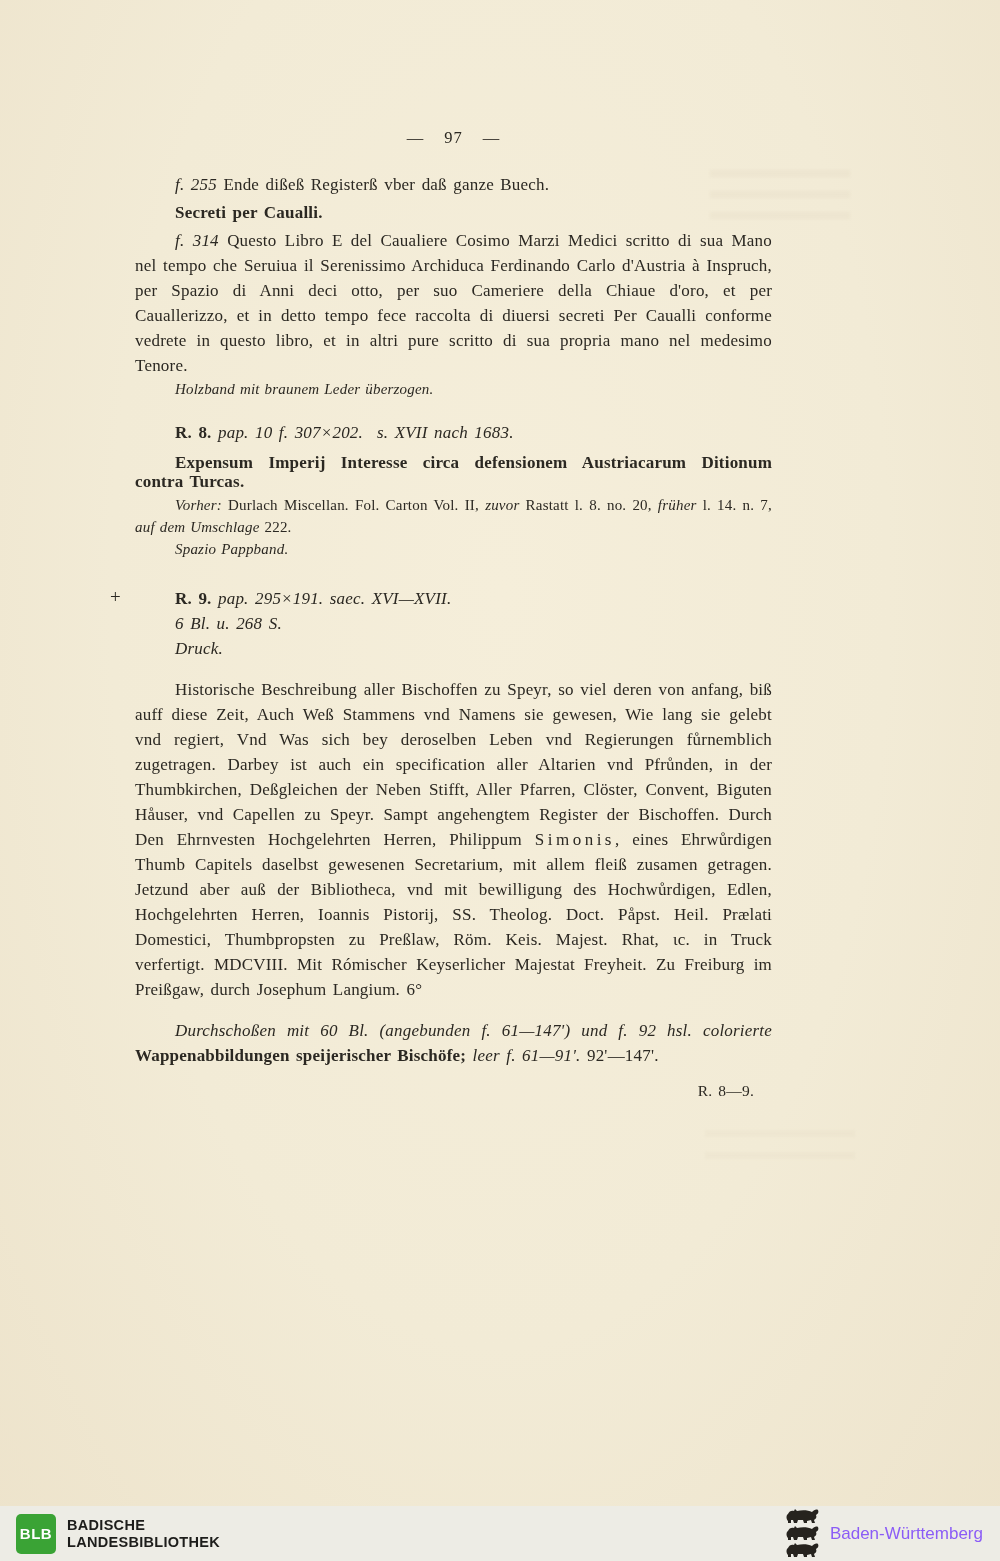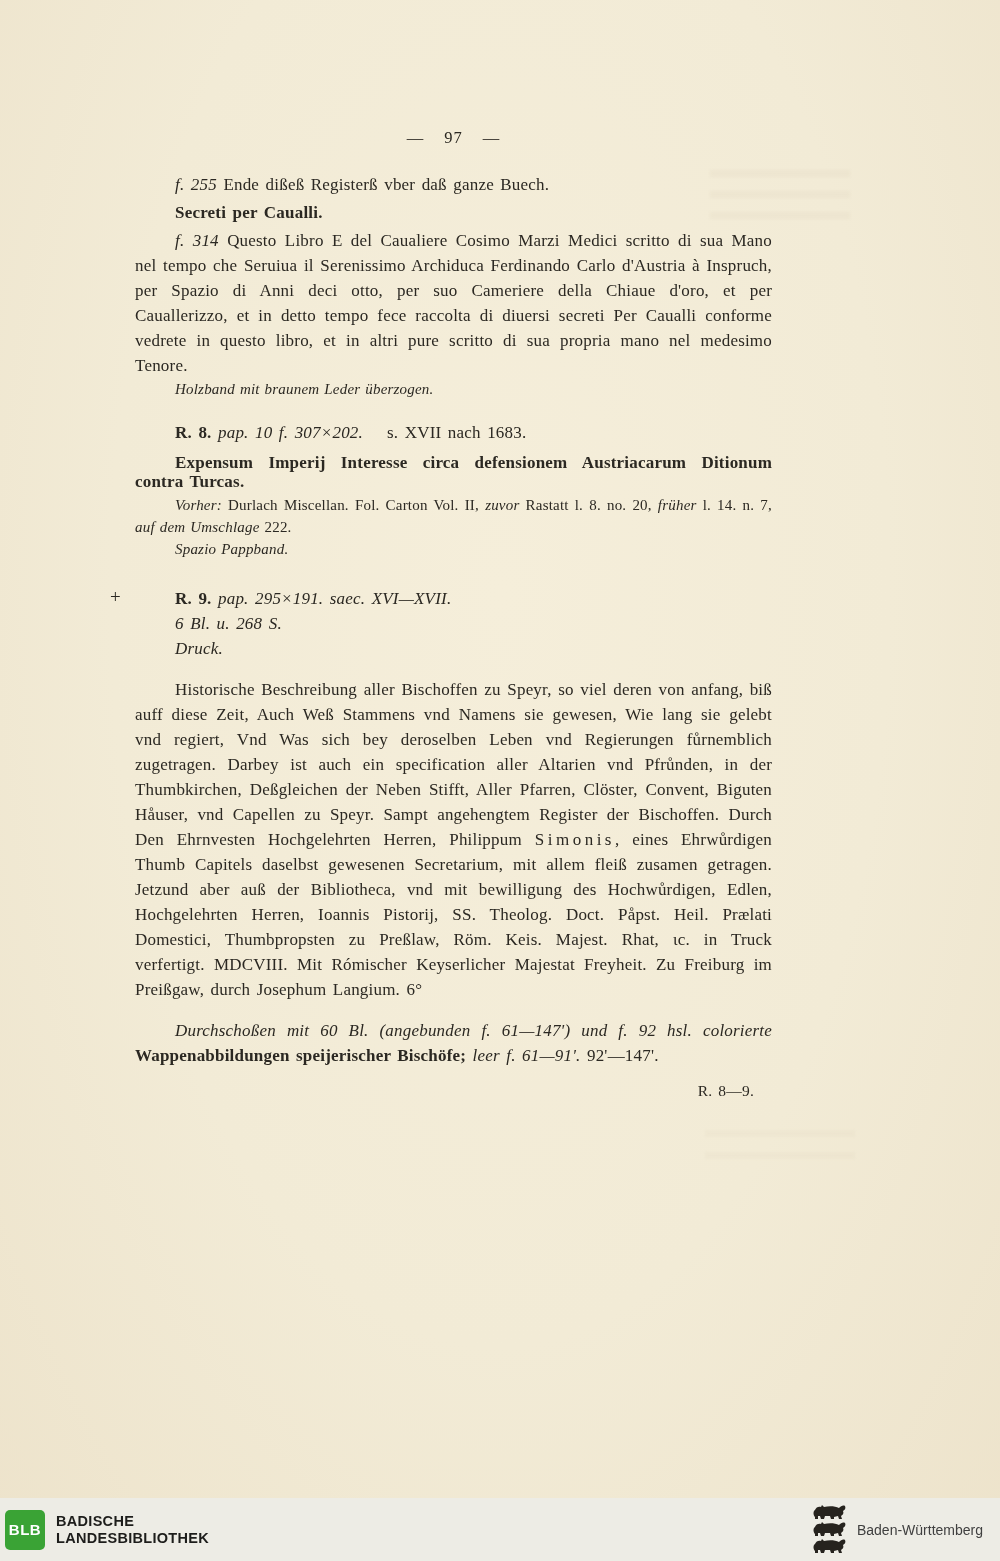--- a/index.html
+++ b/index.html
@@ -67,40 +67,40 @@
     text-align: right;
     text-indent: 0;
     padding-right: 18px;
     margin-top: 10px;
     font-size: 15.5px;
   }
   .seg-r { font-style: normal; }
   .seg-i { font-style: italic; }
   .seg-b { font-weight: 700; }
   .seg-sp { letter-spacing: 3.5px; }
-  .seg-ig { margin-left: 24px; }
+  .seg-ig { font-style: italic; margin-left: 14px; }
   .margin-plus {
     position: absolute;
     left: -25px;
     top: -2px;
     font-size: 19px;
     text-indent: 0;
   }
   .footer {
     position: absolute;
     left: 0;
     bottom: 0;
     width: 1000px;
-    height: 63px;
+    height: 55px;
     background: #edece5;
     box-sizing: border-box;
     display: flex;
     align-items: center;
     justify-content: space-between;
-    padding: 0 17px 0 5px;
+    padding: 0 17px 0 16px;
     font-family: "Liberation Sans", "DejaVu Sans", sans-serif;
   }
   .footer-left, .footer-right {
     display: flex;
     align-items: center;
   }
   .blb-logo {
     width: 40px;
     height: 40px;
     background: #3aa335;
@@ -120,22 +120,22 @@
     line-height: 17px;
     color: #1d1d1b;
     letter-spacing: 0.3px;
   }
   .coat-of-arms {
     width: 36px;
     height: 52px;
     margin-right: 9px;
   }
   .state-name {
-    font-size: 14px;
-    color: #404040;
+    font-size: 17px;
+    color: #8b5cf6;
   }
 </style>
 </head>
 <body>
 
 <div class="bleed bleed-1"></div>
 <div class="bleed bleed-2"></div>
 
 <div class="page-body">
 

